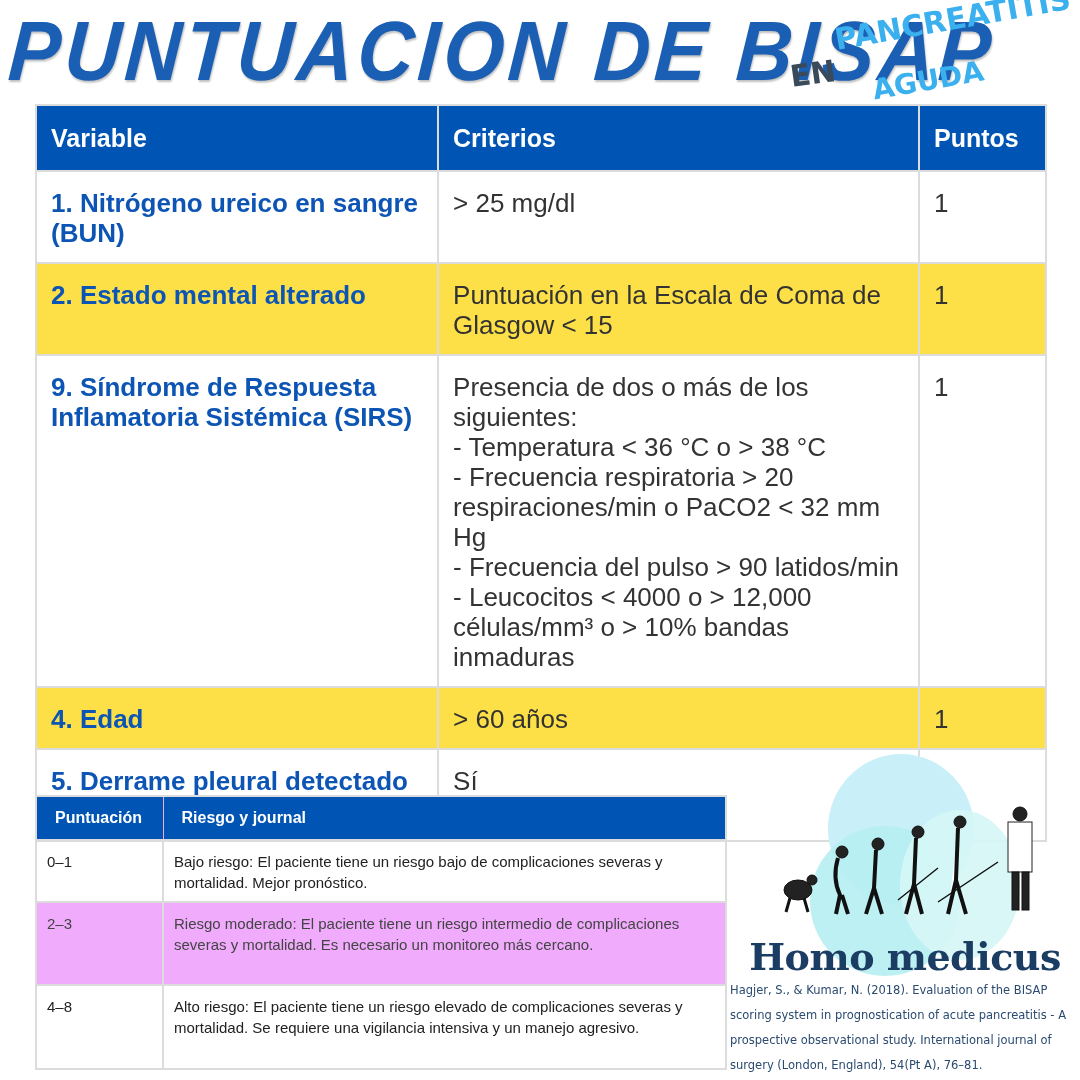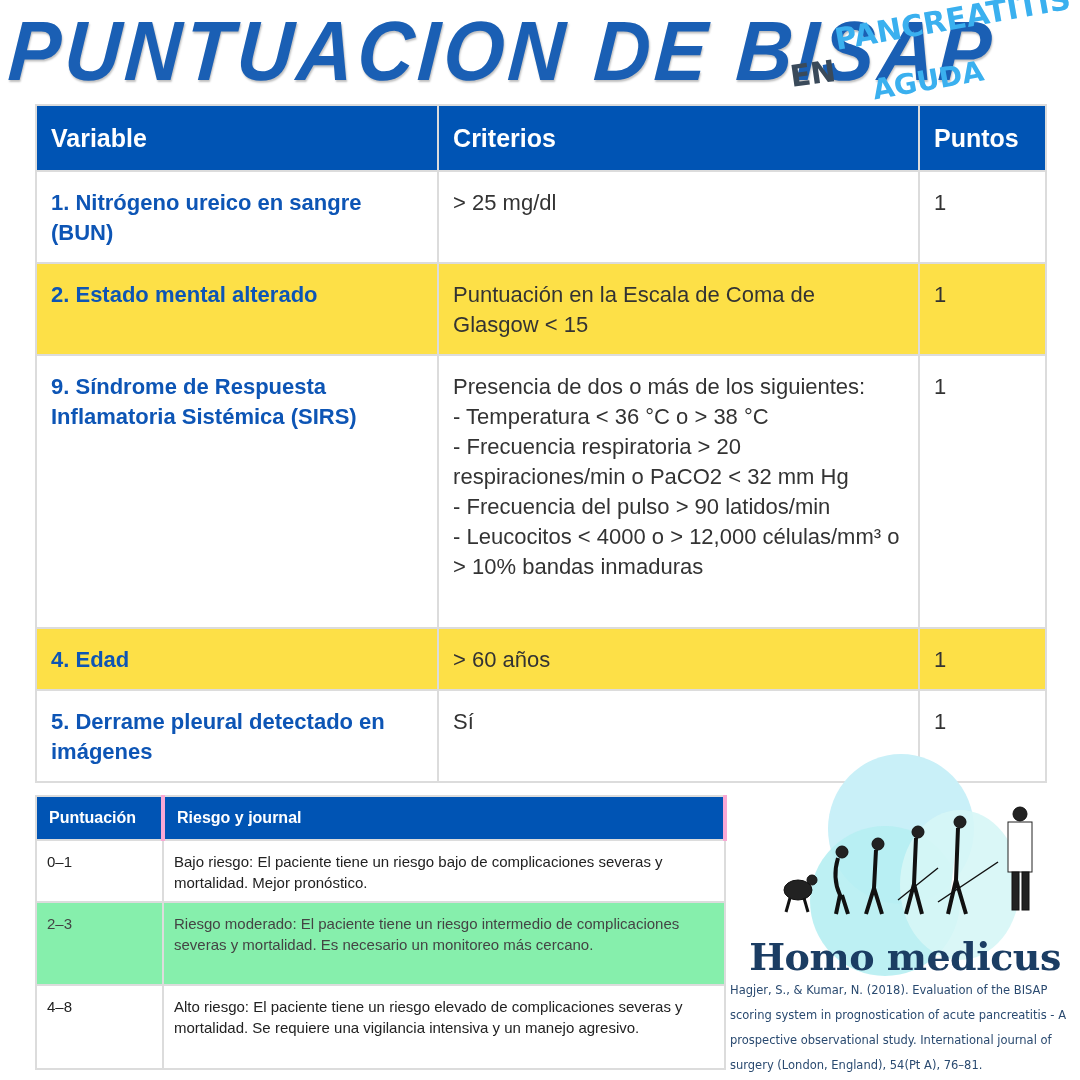--- a/index.html
+++ b/index.html
@@ -42,42 +42,42 @@
       position: absolute; left: 35px; top: 104px; width: 1012px;
       border: 2px solid #dcdcdc;
     }
     .main-table th {
       background: #0054b4; color: #fff; text-align: left;
       font-size: 25px; font-weight: bold;
       padding: 0 14px; height: 66px;
       border-right: 2px solid #dcdcdc;
     }
     .main-table td {
-      vertical-align: top; font-size: 22px; line-height: 30px;
+      vertical-align: top; font-size: 26px; line-height: 30px;
       padding: 16px 14px 14px 14px;
       border: 2px solid #dcdcdc; color: #333;
     }
     .main-table td.var { color: #0d55b5; font-weight: bold; }
     .main-table tr.alt td { background: #fde047; }
     .col1 { width: 403px; } .col2 { width: 482px; } .col3 { width: 127px; }
 
     .risk-table {
       position: absolute; left: 35px; top: 795px; width: 692px;
       border: 2px solid #dcdcdc;
     }
     .risk-table th {
       background: #0054b4; color: #fff; text-align: left;
-      font-size: 16px; font-weight: bold; height: 44px; padding: 0 12px;
-      border-right: 4px solid #f9a8d4;
+      font-size: 16px; font-weight: bold; height: 44px; padding: 0 18px;
+      border-right: 1px solid #f9a8d4;
     }
     .risk-table td {
       vertical-align: top; font-size: 15px; line-height: 21px; color: #222;
       padding: 10px 10px 8px 10px; border: 2px solid #dcdcdc;
     }
-    .risk-table tr.alt td { background: #86efac; color: #444; }
+    .risk-table tr.alt td { background: #f0abfc; color: #444; }
     .rc1 { width: 127px; }
 
     .logo-area { position: absolute; left: 730px; top: 750px; width: 350px; height: 330px; }
     .circle { position: absolute; border-radius: 50%; }
     .c1 { left: 98px; top: 4px; width: 146px; height: 150px; background: #c9f0f8; }
     .c2 { left: 80px; top: 76px; width: 150px; height: 150px; background: #b6eef2; opacity: 0.9; }
     .c3 { left: 170px; top: 60px; width: 120px; height: 150px; background: #d6f6f6; opacity: 0.9; }
     .figures { position: absolute; left: 40px; top: 50px; width: 290px; height: 120px; }
     .brand {
       position: absolute; left: 0; top: 184px; width: 350px; text-align: center;

